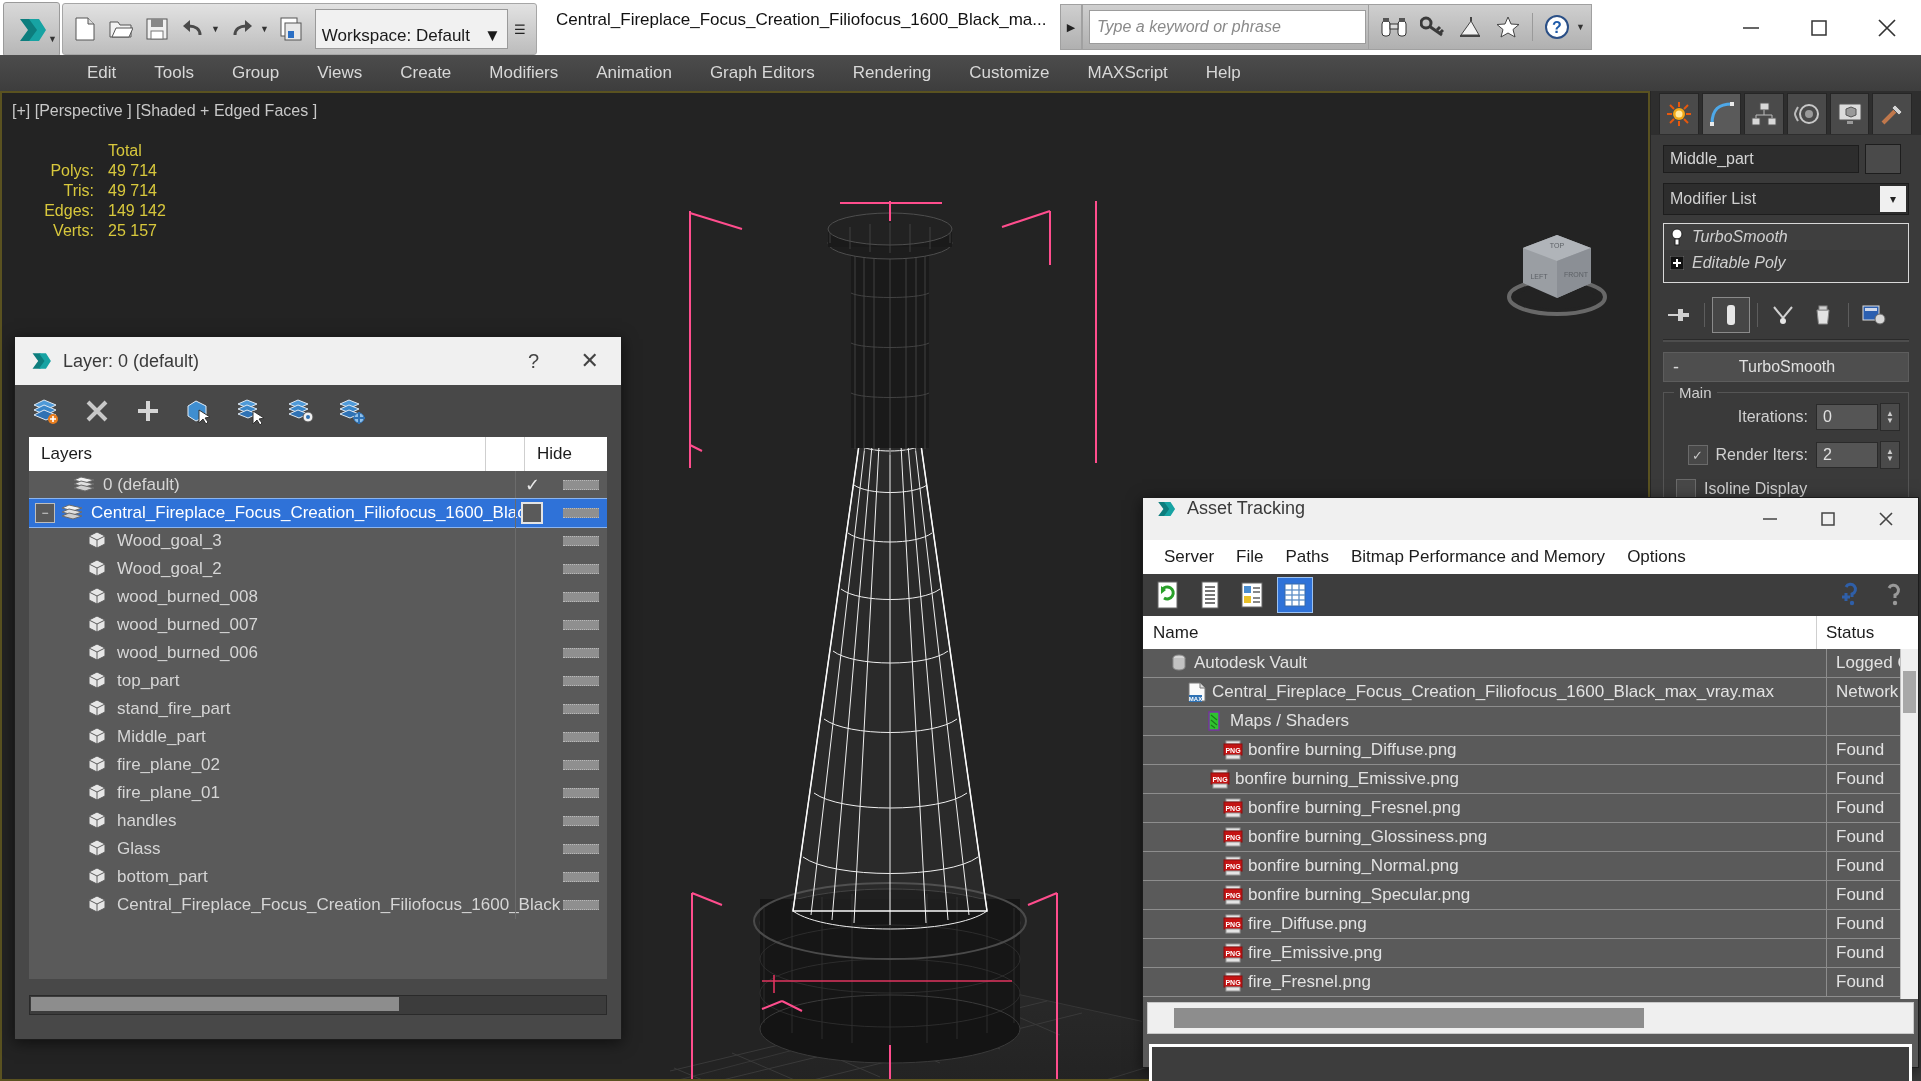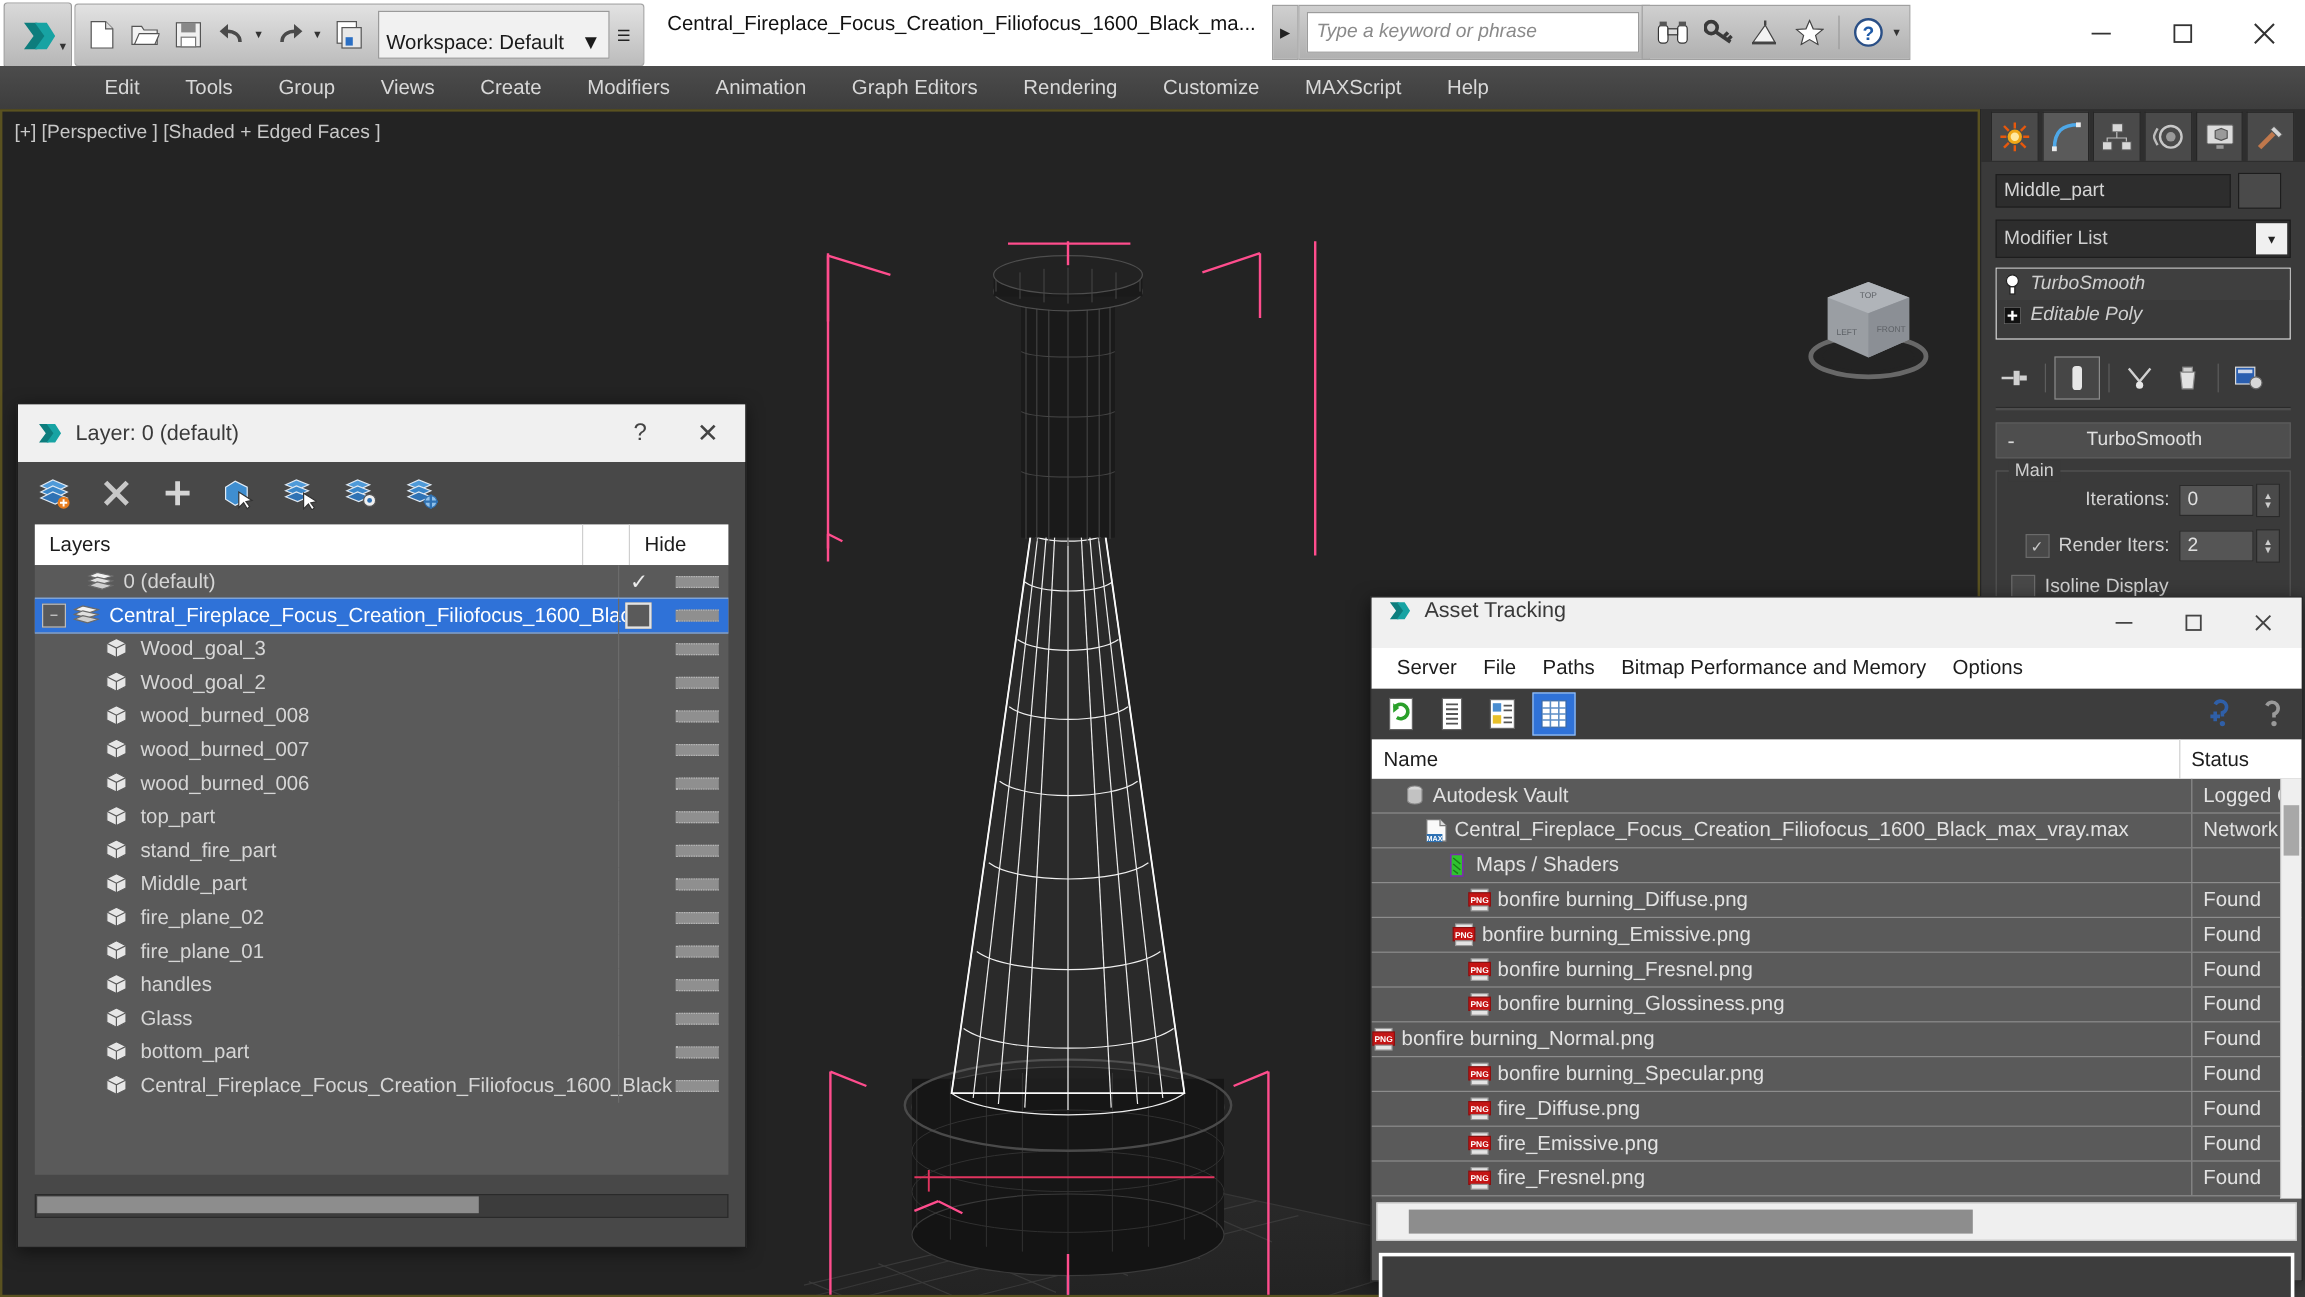--- a/index.html
+++ b/index.html
@@ -300,20 +300,46 @@
   <div class="mi">Rendering</div>
   <div class="mi">Customize</div>
   <div class="mi">MAXScript</div>
   <div class="mi">Help</div>
 </div>
 
 <div id="viewport">
 
   <div id="vplabel">[+] [Perspective ] [Shaded + Edged Faces ]</div>
 
+  <div id="vpstats">
+    <table>
+      <tbody>
+          <tr>
+            <td class="lbl"></td>
+            <td class="hdr">Total</td>
+          </tr>
+      <tr>
+            <td class="lbl">Polys:</td>
+            <td>49 714</td>
+          </tr>
+      <tr>
+            <td class="lbl">Tris:</td>
+            <td>49 714</td>
+          </tr>
+      <tr>
+            <td class="lbl">Edges:</td>
+            <td>149 142</td>
+          </tr>
+      <tr>
+            <td class="lbl">Verts:</td>
+            <td>25 157</td>
+          </tr>
+    </tbody>
+      </table>
+  </div>
 
   <svg style="position:absolute;left:0;top:0;" width="1650" height="990" viewBox="0 0 1650 990">
     <defs>
       <linearGradient id="gfloor" x1="0" y1="0" x2="0" y2="1">
         <stop offset="0" stop-color="#2a2a2a"></stop>
           <stop offset="1" stop-color="#202020"></stop>
       </linearGradient>
       <clipPath id="coneclip">
           <path d="M845 350 L905 350 L975 810 L775 810 Z"></path>
         </clipPath>
@@ -1103,21 +1129,21 @@
                 <rect x="1" y="4" width="18" height="11" fill="#c41414" stroke="#8a0f0f"></rect>
                 <text x="10" y="12.5" font-size="7" fill="#fff" font-family="Liberation Sans" font-weight="bold" text-anchor="middle">PNG</text>
                 <rect x="3" y="15" width="14" height="4" fill="#e4e4e4" stroke="#999"></rect>
               </svg>
             </span>
             <span class="t">bonfire burning_Glossiness.png</span>
           </span>
           <span class="st">Found</span>
         </div>
         <div class="arow">
-          <span class="nm" style="">
+          <span class="nm" style="padding-left:80px">
             <span class="aico">
               <svg class="icosvg" width="20" height="20" viewBox="0 0 20 20">
                 <rect x="3" y="1" width="14" height="3" fill="#e4e4e4" stroke="#999"></rect>
                 <rect x="1" y="4" width="18" height="11" fill="#c41414" stroke="#8a0f0f"></rect>
                 <text x="10" y="12.5" font-size="7" fill="#fff" font-family="Liberation Sans" font-weight="bold" text-anchor="middle">PNG</text>
                 <rect x="3" y="15" width="14" height="4" fill="#e4e4e4" stroke="#999"></rect>
               </svg>
             </span>
             <span class="t">bonfire burning_Normal.png</span>
           </span>

